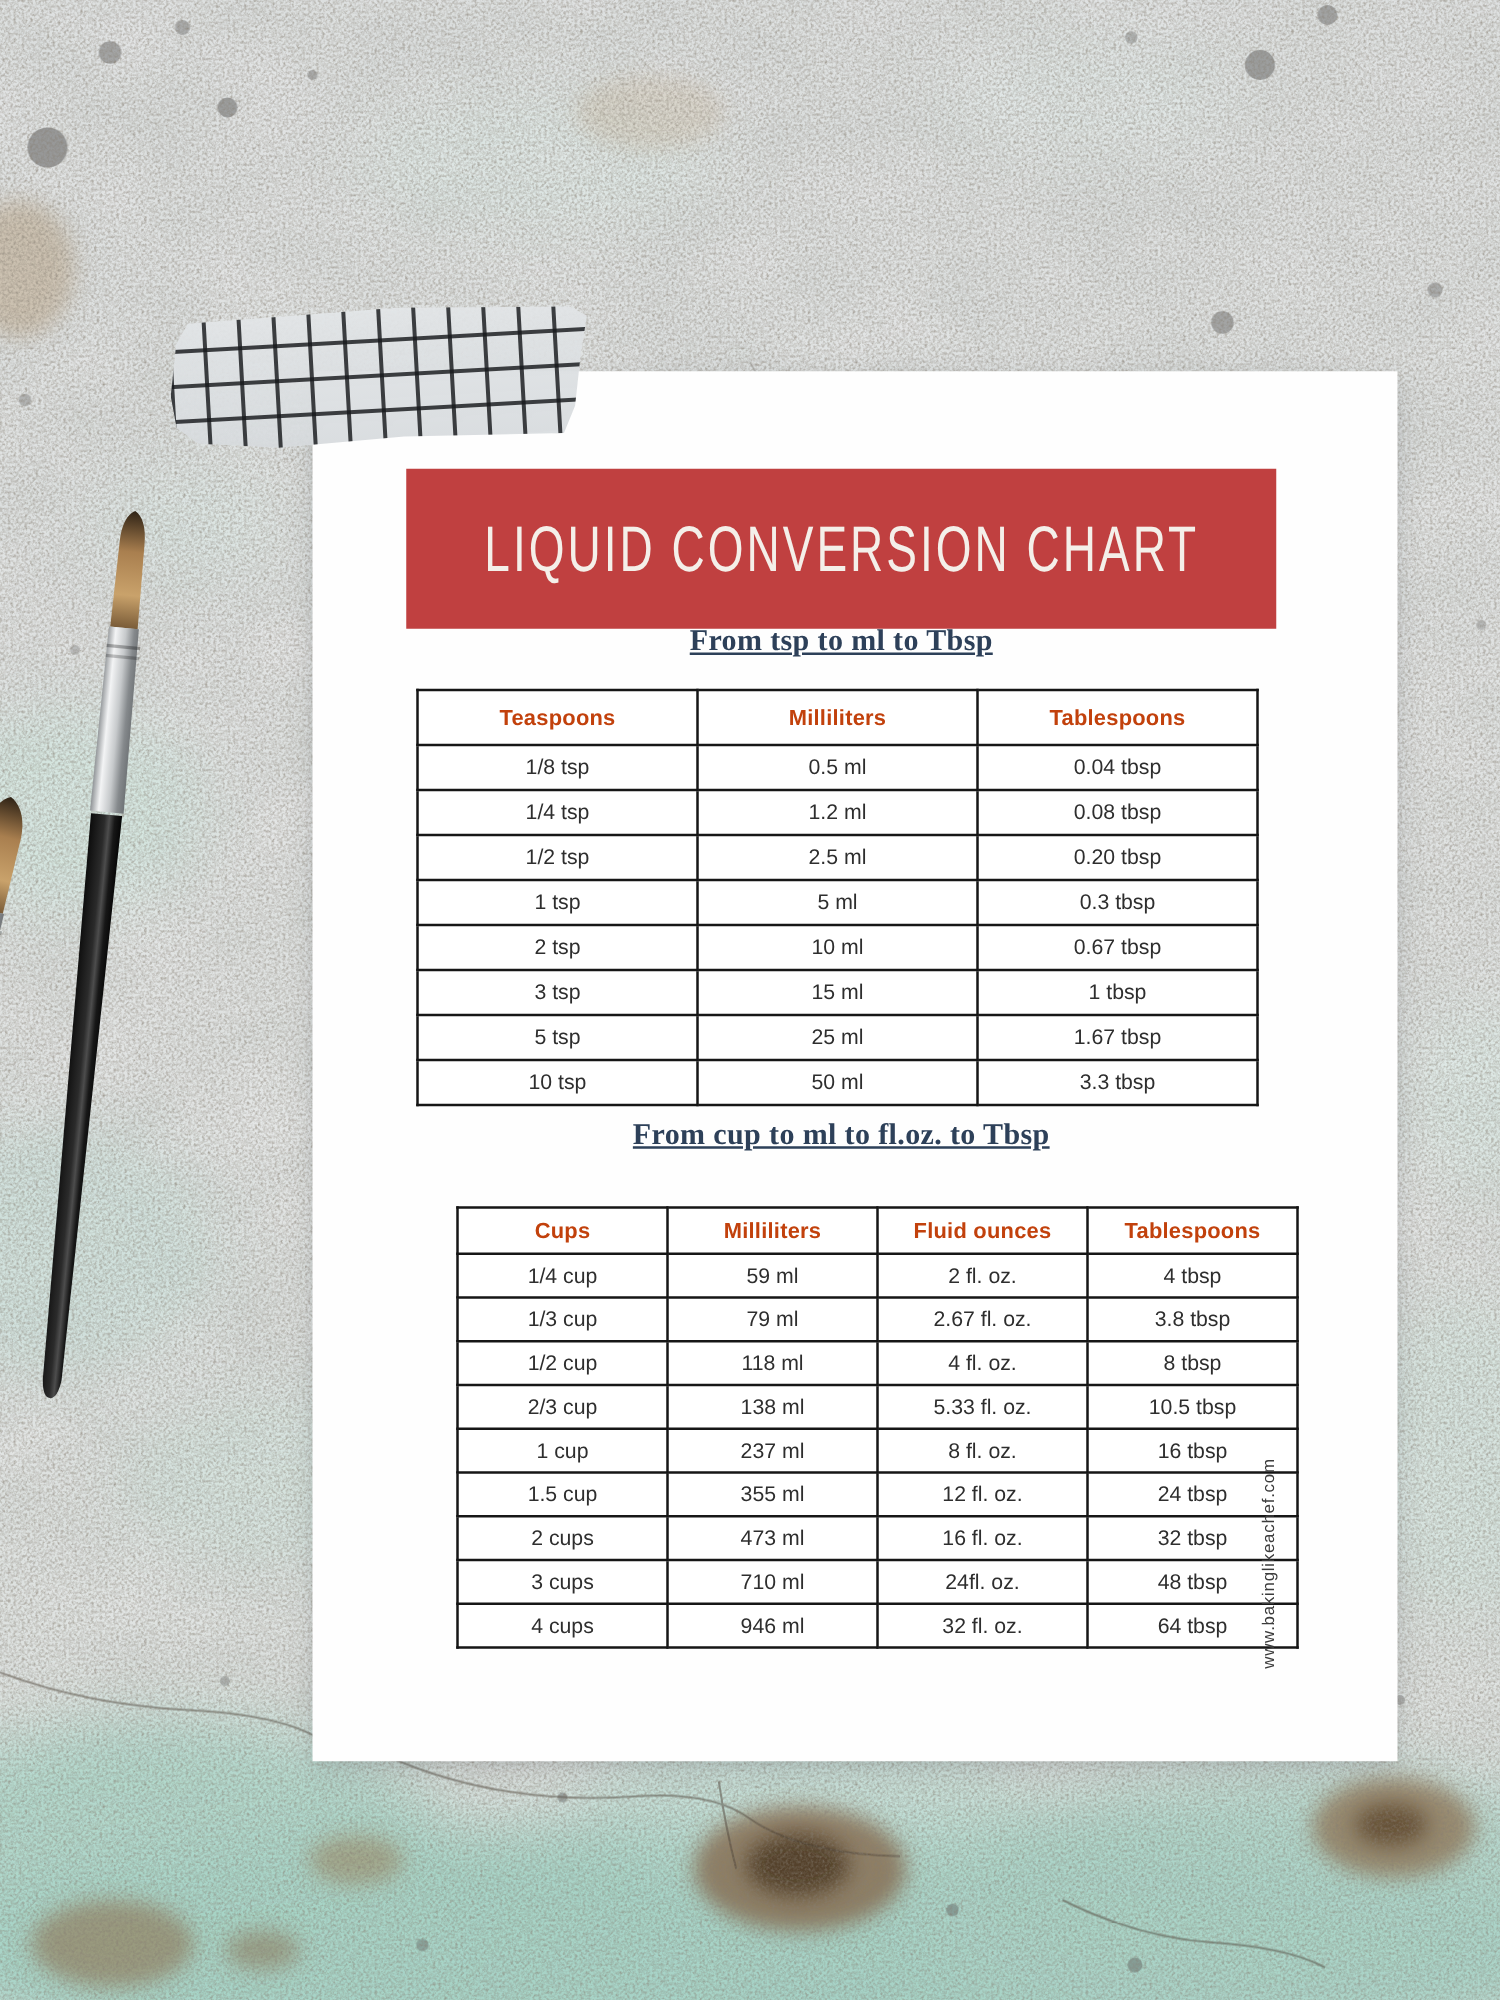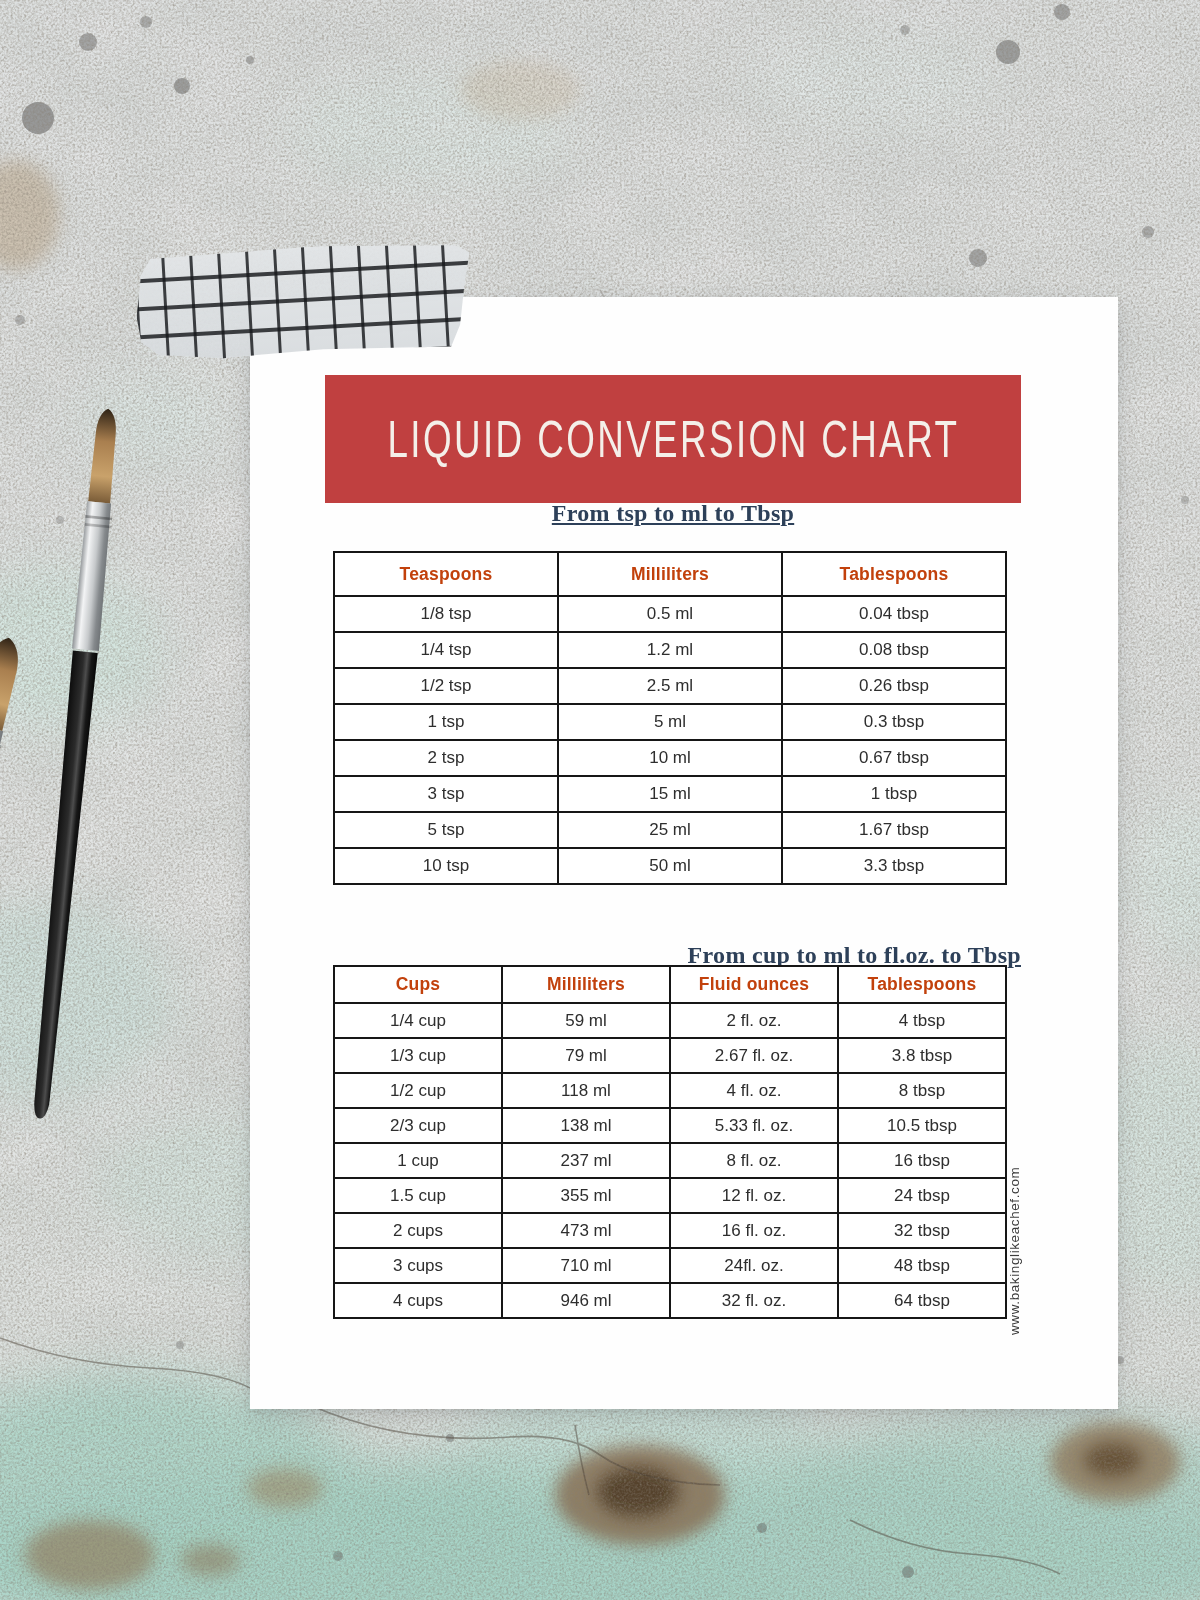--- a/index.html
+++ b/index.html
@@ -25,24 +25,24 @@
   }
   .title{
     font-size:46px;font-weight:400;letter-spacing:3px;white-space:nowrap;
     color:var(--title);transform:scale(.8,1.12);
   }
   .subtitle{
     position:absolute;left:75px;width:696px;text-align:center;
     font-family:"Liberation Serif","DejaVu Serif",serif;font-weight:600;
     color:var(--navy);font-size:24px;letter-spacing:.3px;text-decoration:underline;
   }
-  .s1{top:203px;} .s2{top:645px;text-align:right;}
+  .s1{top:203px;} .s2{top:598px;}
   table{position:absolute;left:83px;border-collapse:collapse;table-layout:fixed;background:#fff;}
   .t1{top:254px;width:674px;}
-  .t2{top:668px;width:674px;}
+  .t2{top:668px;width:674px;margin-left:32px;}
   th,td{border:2.4px solid var(--border);text-align:center;vertical-align:middle;padding:0;}
   th{font-size:17.5px;font-weight:700;color:#c2410c;letter-spacing:.2px;}
   td{font-size:17px;color:#2e2e2e;}
   .t1 th{height:42px;} .t1 td{height:34px;}
   .t2 th{height:35px;} .t2 td{height:33px;}
   .watermark{
     position:absolute;left:757px;top:840px;height:198px;
     writing-mode:vertical-rl;transform:rotate(180deg);
     display:flex;align-items:center;
     font-size:13.5px;color:#3c3c3c;letter-spacing:.6px;
@@ -199,21 +199,21 @@
           <td>0.04 tbsp</td>
         </tr>
         <tr>
           <td>1/4 tsp</td>
           <td>1.2 ml</td>
           <td>0.08 tbsp</td>
         </tr>
         <tr>
           <td>1/2 tsp</td>
           <td>2.5 ml</td>
-          <td>0.26 tbsp</td>
+          <td>0.20 tbsp</td>
         </tr>
         <tr>
           <td>1 tsp</td>
           <td>5 ml</td>
           <td>0.3 tbsp</td>
         </tr>
         <tr>
           <td>2 tsp</td>
           <td>10 ml</td>
           <td>0.67 tbsp</td>

